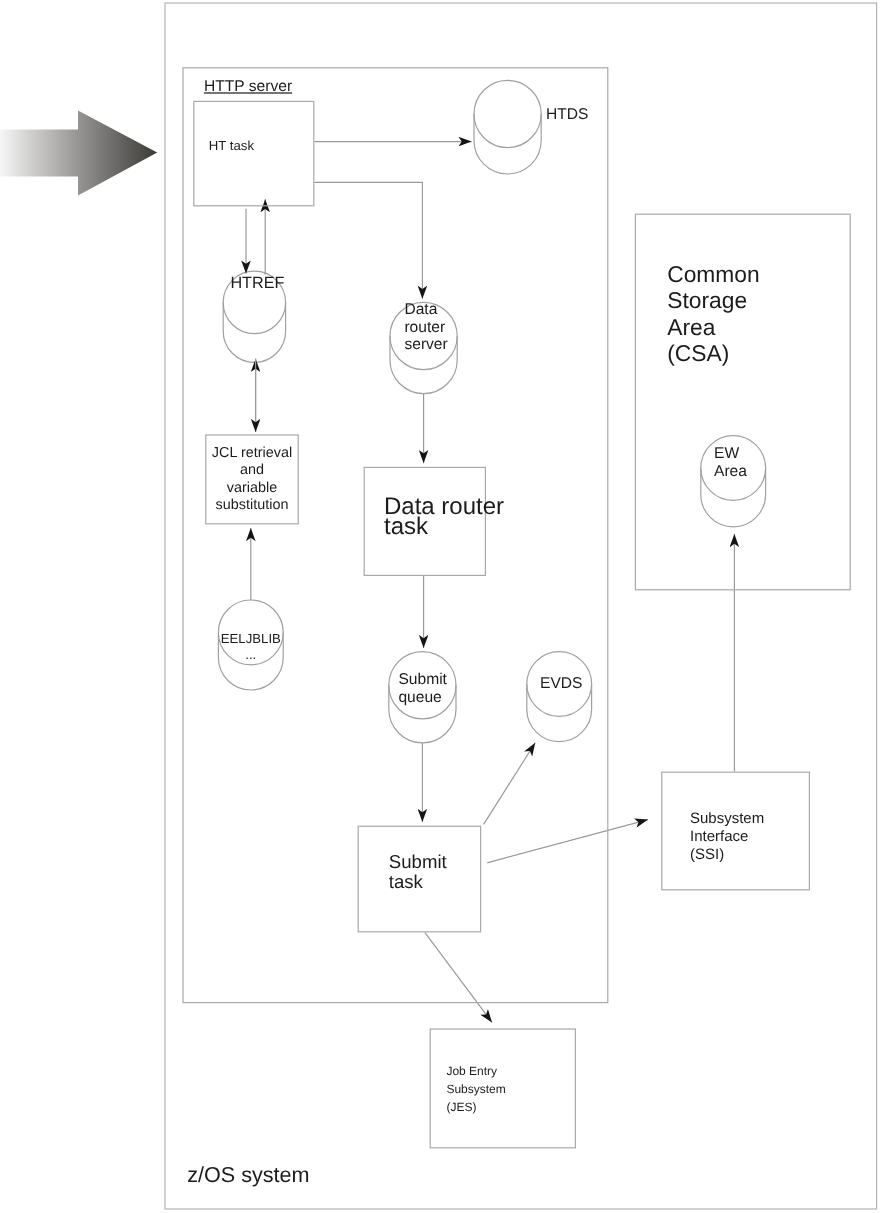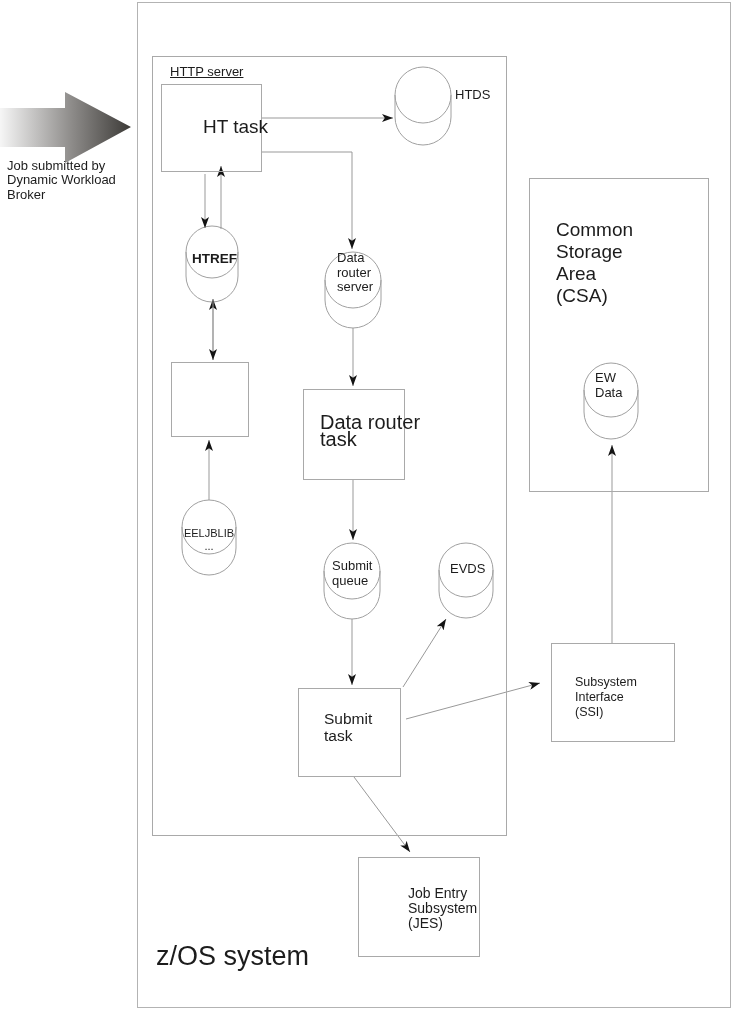--- a/index.html
+++ b/index.html
@@ -85,63 +85,64 @@
   <div class="box" style="left:137px;top:2px;width:594px;height:1006px;border-color:#b3b3b3;"></div>
   <div class="box" style="left:152px;top:56px;width:355px;height:780px;"></div>
   <div class="box" style="left:161px;top:84px;width:101px;height:88px;"></div>
   <div class="box" style="left:171px;top:362px;width:78px;height:75px;"></div>
   <div class="box" style="left:303px;top:389px;width:102px;height:91px;"></div>
   <div class="box" style="left:298px;top:688px;width:103px;height:89px;"></div>
   <div class="box" style="left:529px;top:178px;width:180px;height:314px;"></div>
   <div class="box" style="left:551px;top:643px;width:124px;height:99px;"></div>
   <div class="box" style="left:358px;top:857px;width:122px;height:100px;"></div>
 
-  <div class="lbl" style="left:7px;top:159px;font-size:13px;line-height:14.3px;">Job submitted by
-Dynamic Workload
-Broker</div>
 
   <div class="lbl" style="left:170px;top:64px;font-size:13px;text-decoration:underline;">HTTP server</div>
 
-  <div class="lbl" style="left:203px;top:116px;font-size:19px;">HT task</div>
+  <div class="lbl" style="left:174px;top:116px;font-size:11px;">HT task</div>
 
   <div class="lbl c13" style="left:408px;top:88px;margin-left:47px;">HTDS</div>
 
-  <div class="lbl" style="left:192px;top:251px;font-size:13.5px;font-weight:bold;">HTREF</div>
+  <div class="lbl" style="left:192px;top:228px;font-size:13.5px;">HTREF</div>
 
   <div class="lbl c13" style="left:337px;top:251px;">Data
 router
 server</div>
 
+  <div class="lbl c12 ctr" style="left:171px;top:370px;width:78px;">JCL retrieval
+and
+variable
+substitution</div>
 
   <div class="lbl ctr" style="left:183px;top:515px;width:52px;font-size:11px;line-height:12.5px;margin-top:12px;">EELJBLIB
 ...</div>
 
   <div class="lbl" style="left:320px;top:414px;font-size:20px;line-height:17px;">Data router
 task</div>
 
   <div class="lbl c13" style="left:332px;top:559px;">Submit
 queue</div>
 
   <div class="lbl" style="left:324px;top:710px;font-size:15.5px;line-height:17px;">Submit
 task</div>
 
   <div class="lbl c13" style="left:450px;top:562px;">EVDS</div>
 
   <div class="lbl c13" style="left:595px;top:371px;">EW
-Data</div>
+Area</div>
 
   <div class="lbl" style="left:556px;top:219px;font-size:19px;line-height:22px;">Common
 Storage
 Area
 (CSA)</div>
 
   <div class="lbl" style="left:575px;top:675px;font-size:12.5px;line-height:15px;">Subsystem
 Interface
 (SSI)</div>
 
-  <div class="lbl" style="left:408px;top:886px;font-size:14px;line-height:15px;">Job Entry
+  <div class="lbl" style="left:372px;top:886px;font-size:10px;line-height:15px;">Job Entry
 Subsystem
 (JES)</div>
 
 
-  <div class="lbl" style="left:156px;top:941px;font-size:27px;">z/OS system</div>
+  <div class="lbl" style="left:156px;top:969px;font-size:18px;">z/OS system</div>
 
 </div>
 
 </body></html>

